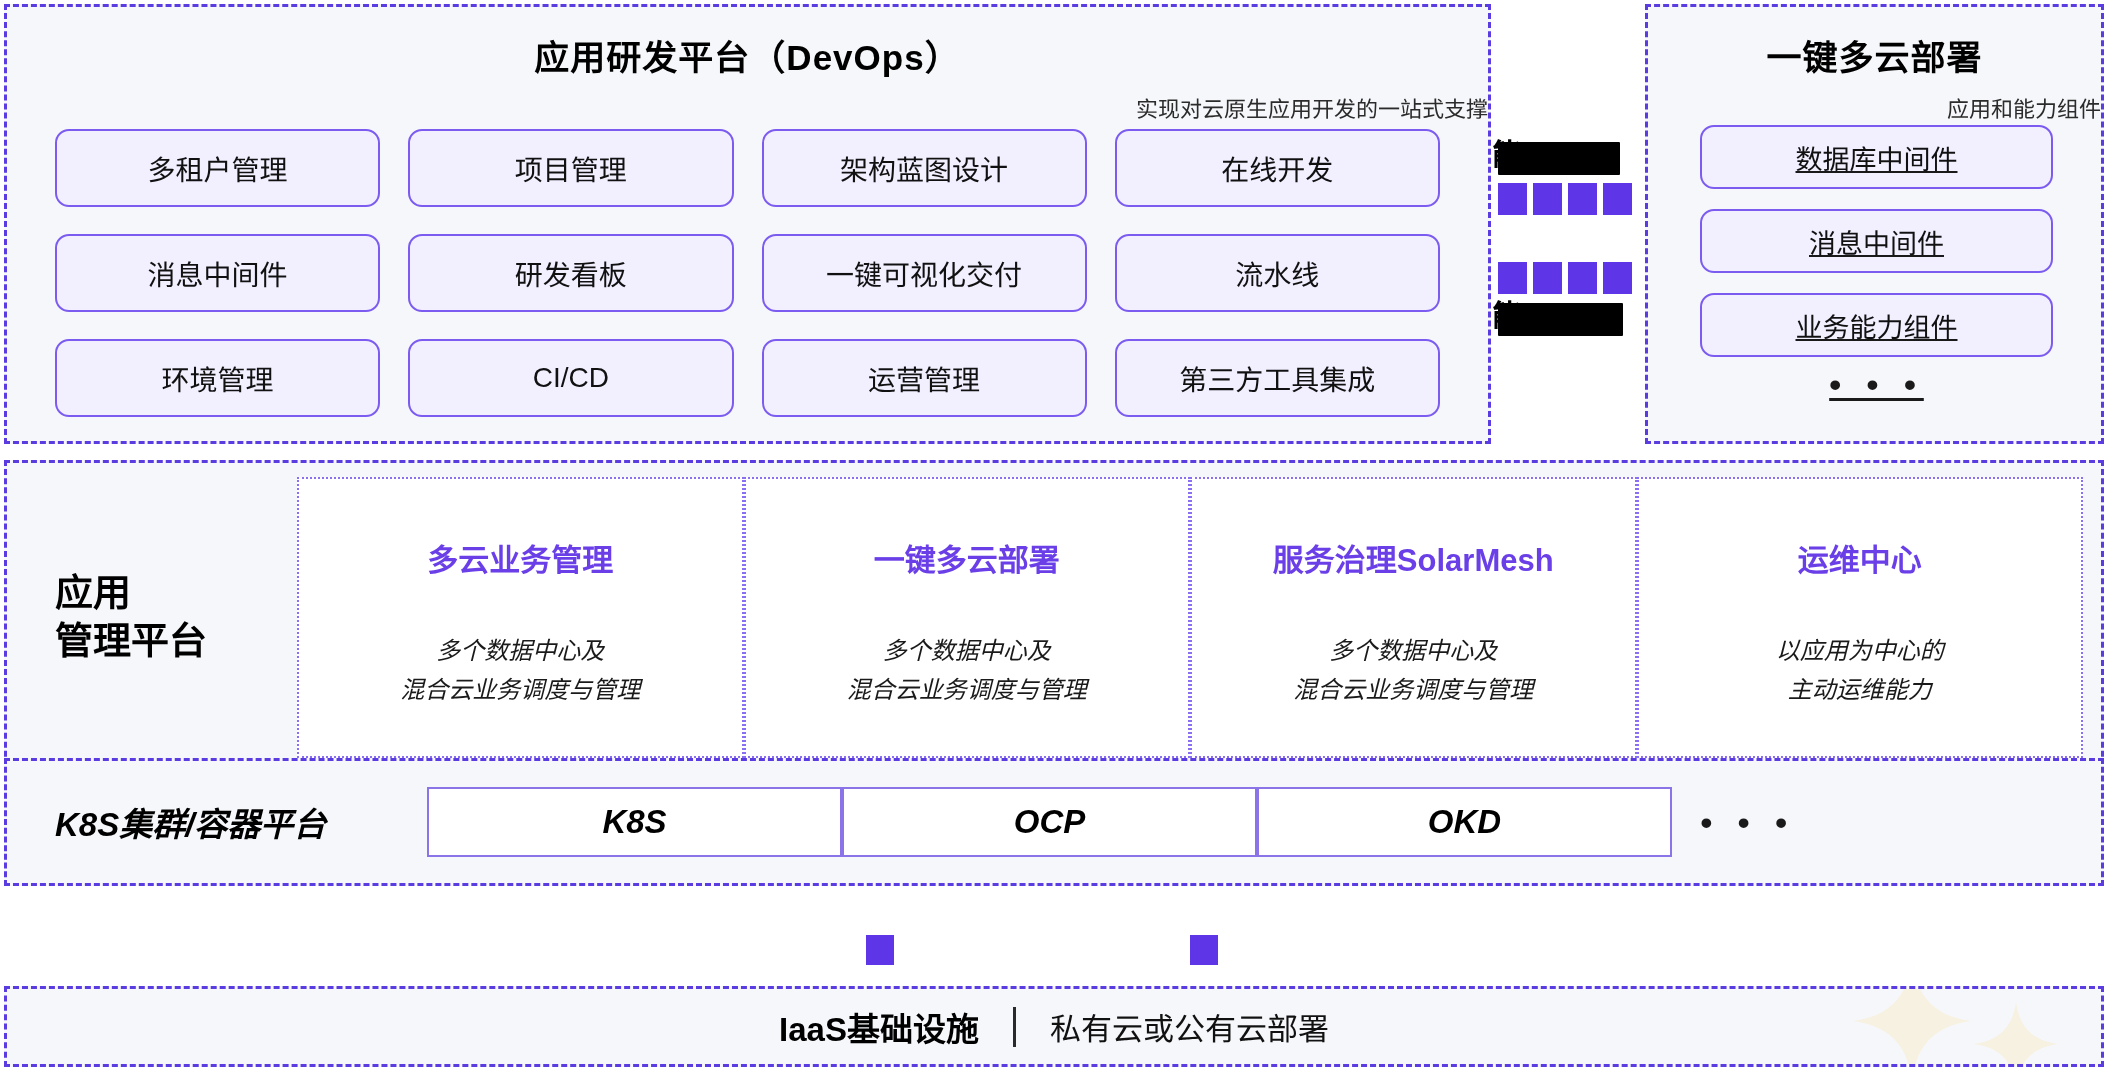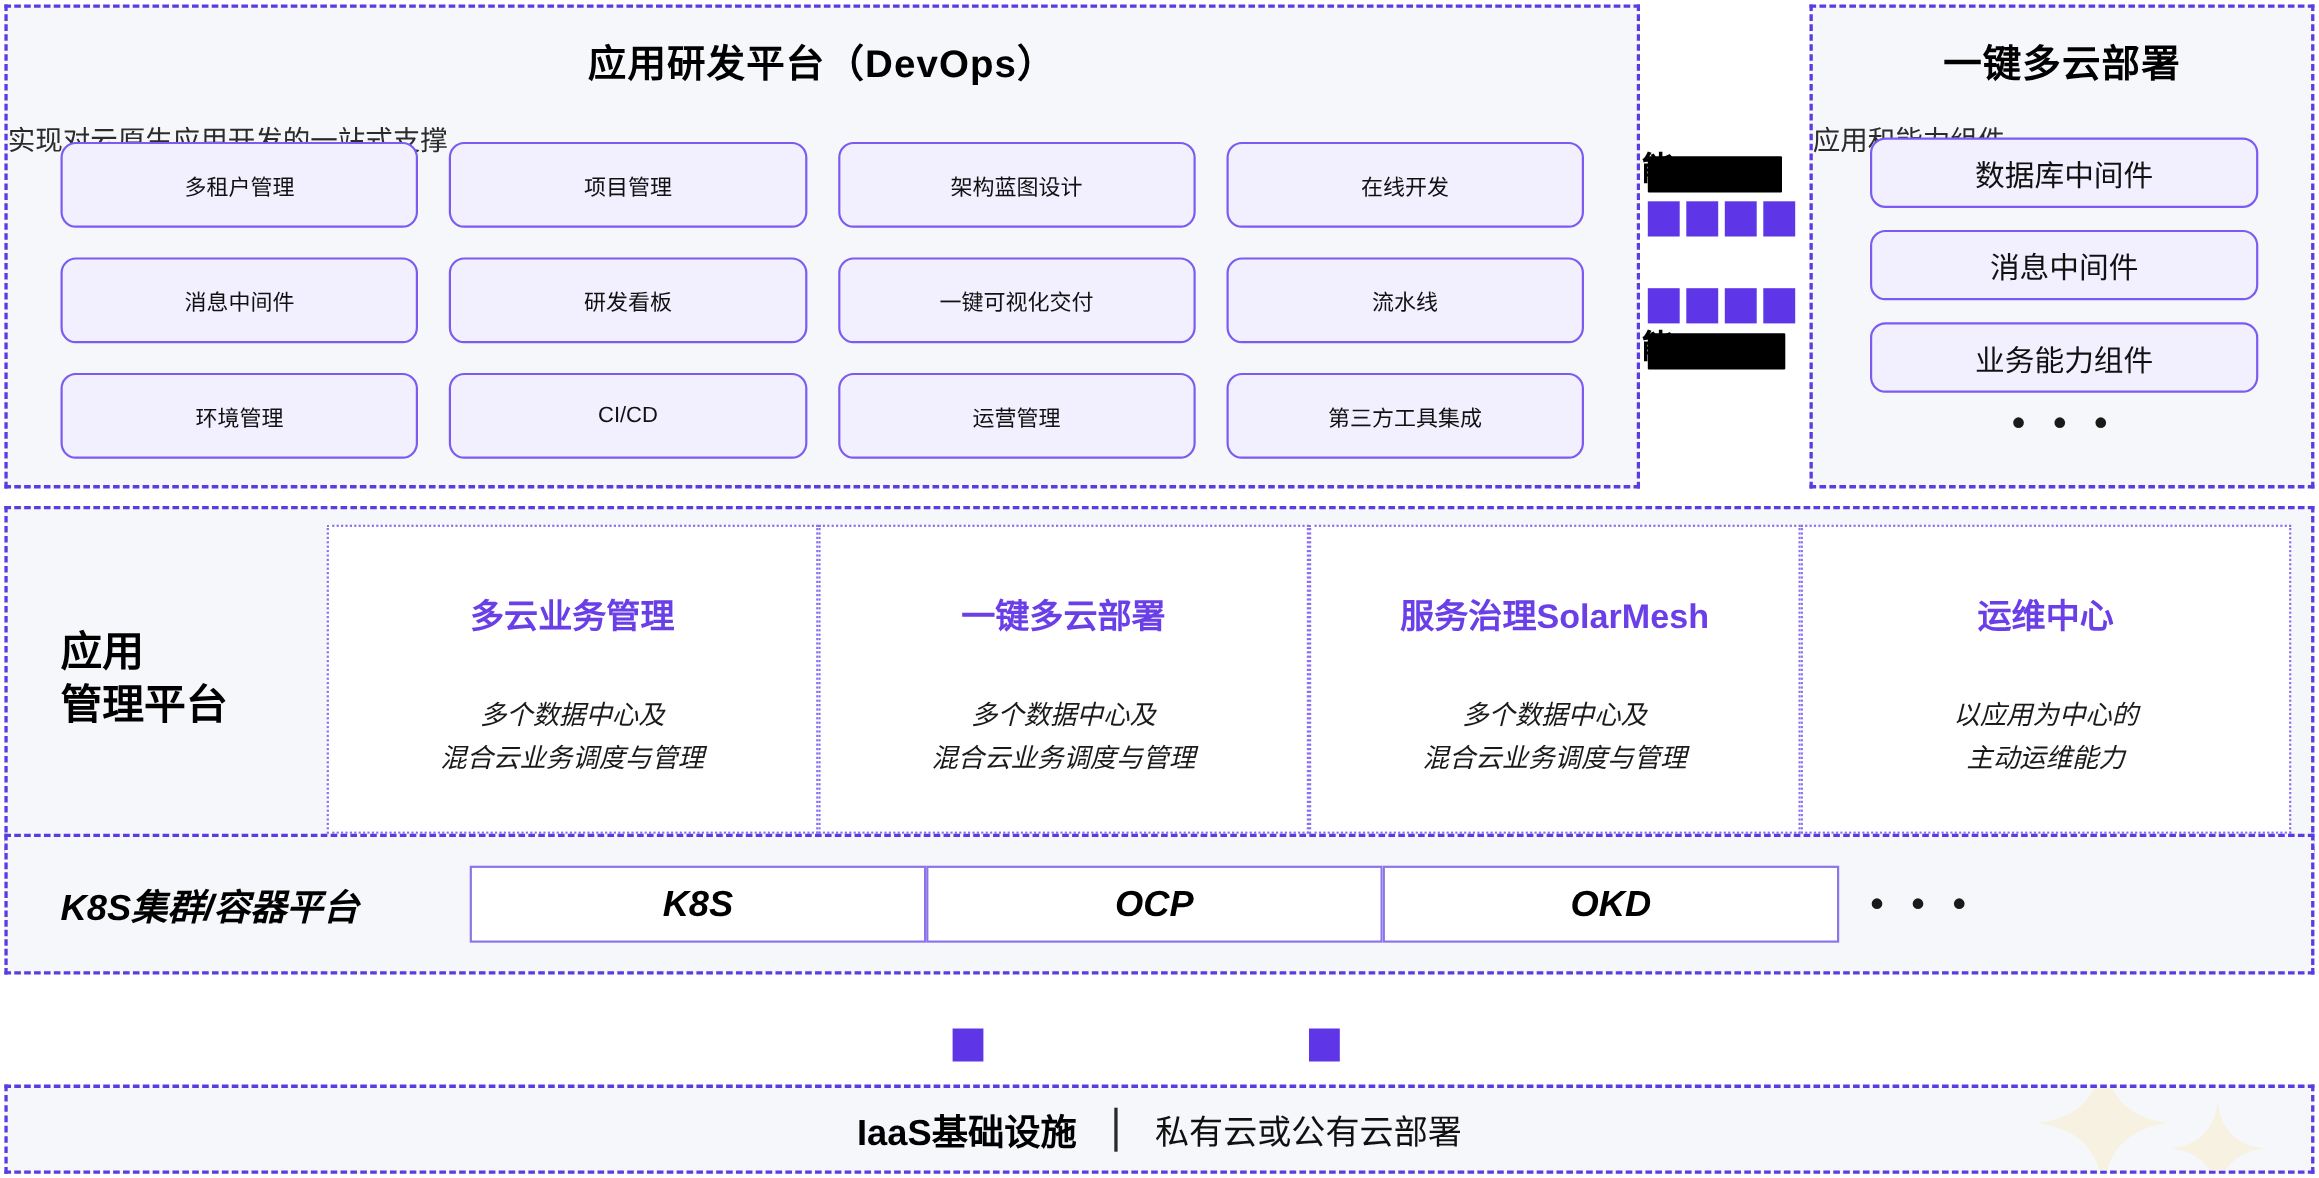--- a/index.html
+++ b/index.html
@@ -40,44 +40,44 @@
   }
   .panel-title {
     text-align: center;
     font-size: 35px;
     font-weight: bold;
     letter-spacing: 1px;
     margin-top: 22px;
     color: #000;
   }
   .panel-sub {
-    text-align: left;
-    font-size: 25px;
+    text-align: right;
+    font-size: 22px;
     color: #2b2b2b;
-    margin-top: 27px;
+    margin-top: 11px;
   }
   #devops-grid {
     position: absolute;
     left: 48px;
     top: 122px;
     right: 48px;
     display: grid;
     grid-template-columns: repeat(4, 1fr);
     grid-template-rows: repeat(3, 78px);
     column-gap: 28px;
     row-gap: 27px;
   }
   .chip {
     background: #f2efff;
     border: 2.5px solid #7c5cf0;
     border-radius: 14px;
     display: flex;
     align-items: center;
     justify-content: center;
-    font-size: 20px;
+    font-size: 28px;
     color: #111;
     box-sizing: border-box;
   }
 
   
   #redacted-col {
     position: absolute;
     left: 1491px;
     top: 0px;
     width: 150px;
@@ -118,20 +118,21 @@
     left: 1645px;
     top: 4px;
     width: 459px;
     height: 440px;
   }
   #asset-list {
     position: absolute;
     left: 52px;
     right: 48px;
     top: 118px;
+    text-decoration: underline;
   }
   #asset-list .chip {
     height: 64px;
     margin-bottom: 20px;
     font-size: 27px;
   }
   .ellipsis-dots {
     text-align: center;
     font-size: 34px;
     letter-spacing: 8px;

